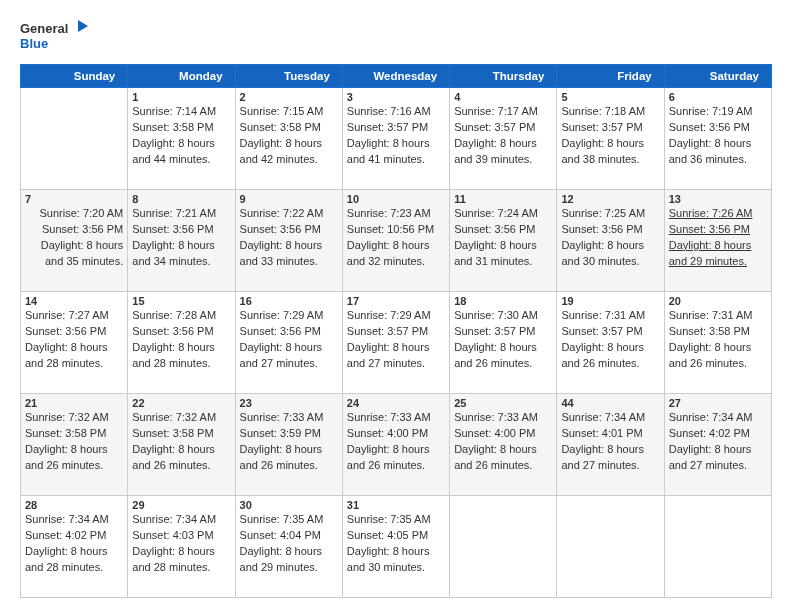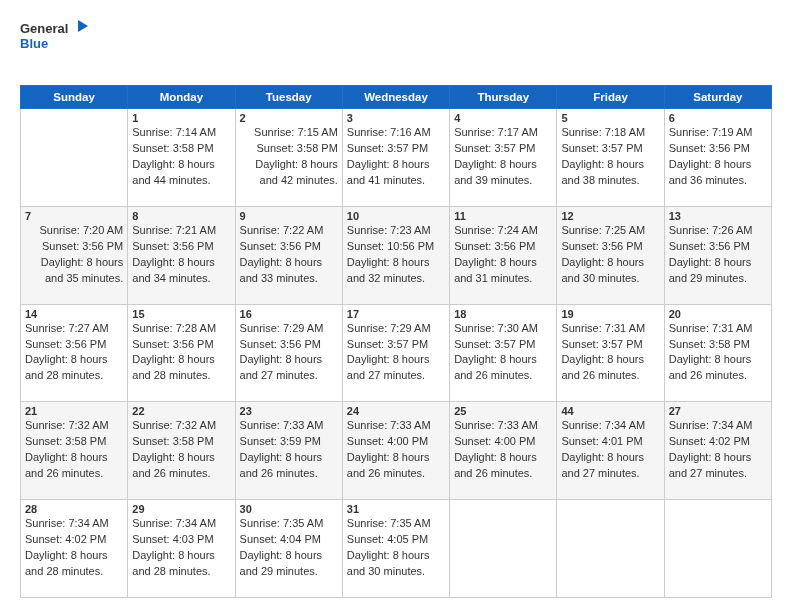--- a/index.html
+++ b/index.html
@@ -9,21 +9,20 @@
       font-family: Arial, sans-serif;
       background: #fff;
       overflow: hidden;
     }
     .page {
       width: 792px;
       height: 612px;
       padding: 18px 20px 14px 20px;
       display: flex;
       flex-direction: column;
-      gap: 21px;
     }
     .header {
       display: flex;
       justify-content: space-between;
       align-items: flex-start;
       margin-bottom: 10px;
     }
     .logo {
       display: flex;
       align-items: center;
@@ -48,22 +47,22 @@
       border: 1px solid #ccc;
       border-collapse: collapse;
       width: 100%;
       table-layout: fixed;
     }
     .calendar th {
       background: #1565C0;
       color: #fff;
       font-size: 11.5px;
       font-weight: bold;
-      padding: 5px 2px;
-      text-align: center;
+      padding: 5px 12px;
+      text-align: right;
       border: 1px solid #1a6fd4;
     }
     .calendar td {
       border: 1px solid #ccc;
       vertical-align: top;
       padding: 3px 4px;
       font-size: 9.5px;
       color: #333;
       background: #fff;
       height: 78px;
@@ -122,21 +121,21 @@
           <td class="empty-cell"></td>
           <td>
             <span class="day-number">1</span>
             <div class="day-info" style="white-space: pre-line;">Sunrise: 7:14 AM
 Sunset: 3:58 PM
 Daylight: 8 hours
 and 44 minutes.</div>
           </td>
           <td>
             <span class="day-number">2</span>
-            <div class="day-info" style="white-space: pre-line; text-align: right;">Sunrise: 7:15 AM
+            <div class="day-info" style="white-space: pre-line;">Sunrise: 7:15 AM
 Sunset: 3:58 PM
 Daylight: 8 hours
 and 42 minutes.</div>
           </td>
           <td>
             <span class="day-number">3</span>
             <div class="day-info" style="white-space: pre-line;">Sunrise: 7:16 AM
 Sunset: 3:57 PM
 Daylight: 8 hours
 and 41 minutes.</div>
@@ -201,21 +200,21 @@
           </td>
           <td class="alt-row">
             <span class="day-number">12</span>
             <div class="day-info" style="white-space: pre-line;">Sunrise: 7:25 AM
 Sunset: 3:56 PM
 Daylight: 8 hours
 and 30 minutes.</div>
           </td>
           <td class="alt-row">
             <span class="day-number">13</span>
-            <div class="day-info" style="white-space: pre-line;">Sunrise: 7:26 AM
+            <div class="day-info" style="white-space: pre-line; text-decoration: underline;">Sunrise: 7:26 AM
 Sunset: 3:56 PM
 Daylight: 8 hours
 and 29 minutes.</div>
           </td>
         </tr>
         <tr>
           <td>
             <span class="day-number">14</span>
             <div class="day-info" style="white-space: pre-line;">Sunrise: 7:27 AM
 Sunset: 3:56 PM

